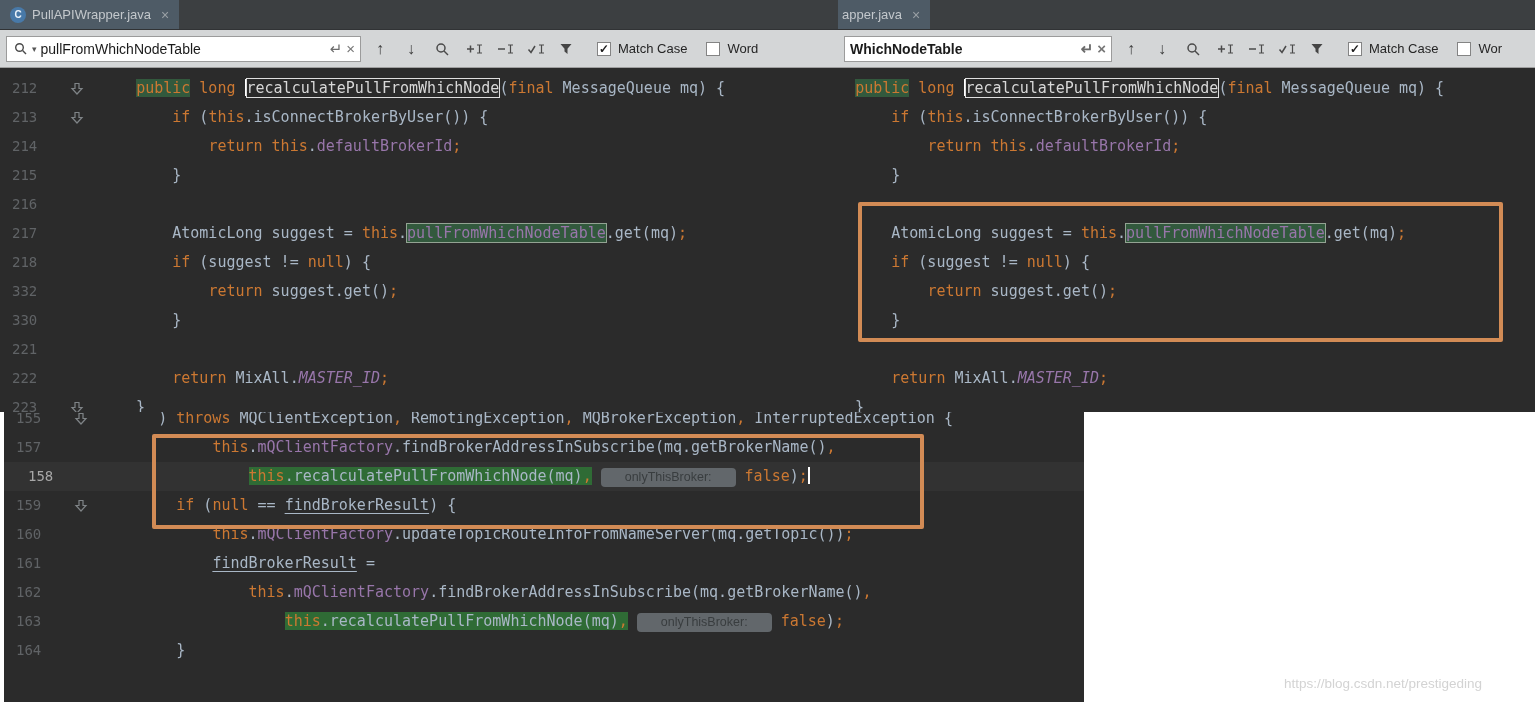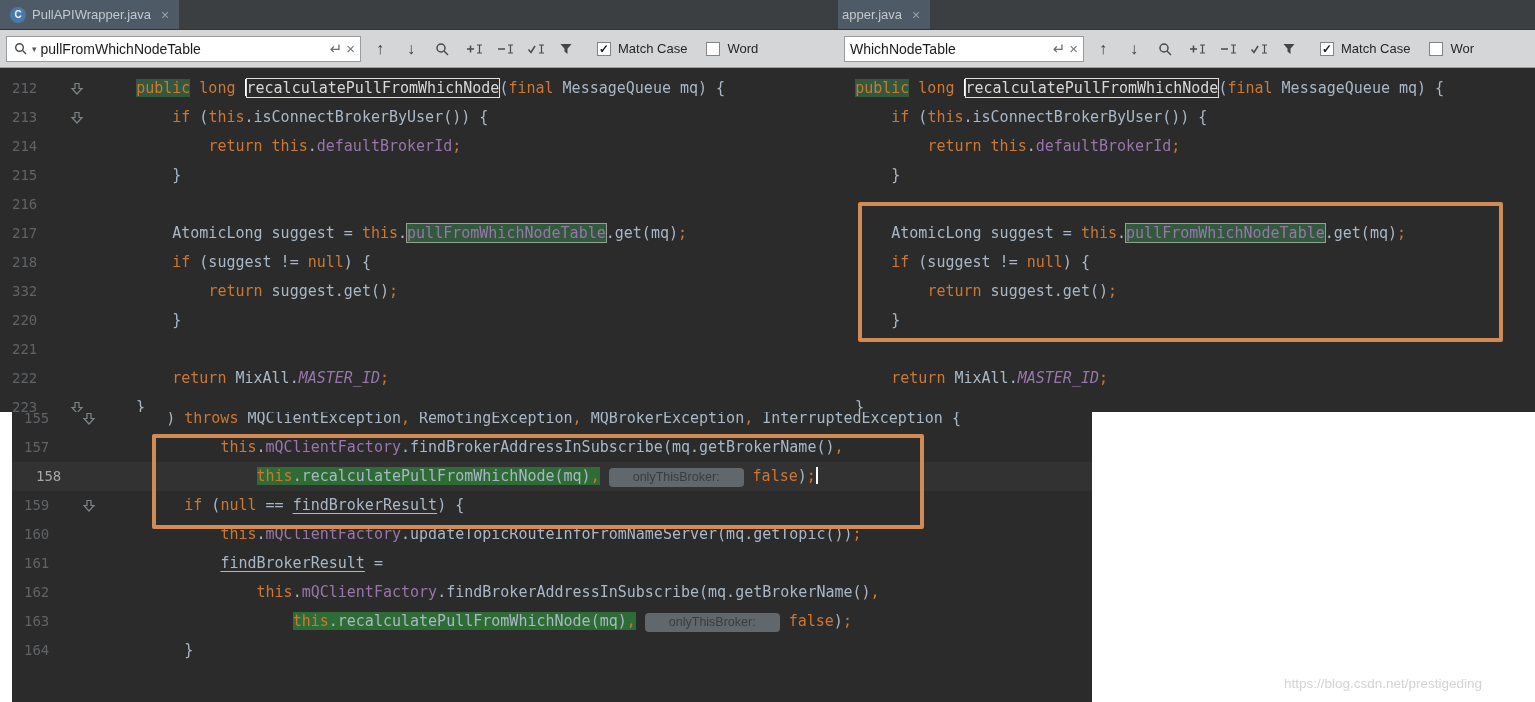--- a/index.html
+++ b/index.html
@@ -3,33 +3,33 @@
 <meta charset="utf-8">
 <style>
   *{margin:0;padding:0;box-sizing:border-box;}
   html,body{width:1535px;height:702px;overflow:hidden;}
   body{font-family:"Liberation Sans",sans-serif;background:#ffffff;}
   .stage{position:relative;width:1535px;height:702px;background:#fff;overflow:hidden;}
 
   .editor{position:absolute;background:var(--editor-bg,#2b2b2b);overflow:hidden;}
   .pane-left{left:0;top:0;width:838px;height:412px;}
   .pane-right{left:838px;top:0;width:697px;height:412px;}
-  .editor-bottom{left:12px;top:412px;width:1080px;height:290px;}
+  .editor-bottom{left:4px;top:412px;width:1080px;height:290px;}
 
   .tabbar{height:30px;background:var(--tabbar-bg,#3c3f41);display:flex;align-items:stretch;border-bottom:1px solid #313335;}
   .tab{display:flex;align-items:center;gap:6px;padding:0 10px;background:var(--tab-active-bg,#4e5b66);color:#c3c8cc;font-size:13px;cursor:pointer;}
   .tab.clipped{margin-left:-12px;padding-left:16px;}
   .class-icon{width:16px;height:16px;border-radius:50%;background:#4879a8;color:#eaf2fa;font-size:10px;font-weight:bold;display:flex;align-items:center;justify-content:center;flex:none;}
   .tab-title{white-space:nowrap;}
   .tab-close{color:#9aa0a5;font-size:14px;margin-left:4px;}
 
   .findbar{height:38px;background:var(--findbar-bg,#d4d6d7);display:flex;align-items:center;padding:0 6px;gap:7px;border-bottom:1px solid #9f9f9f;overflow:hidden;}
   .search-field{height:26px;background:#fff;border:1px solid #9b9b9b;display:flex;align-items:center;gap:4px;padding:0 5px;flex:none;}
   .sf-left{width:355px;}
-  .sf-right{width:240px;}
+  .sf-right{width:268px;font-weight:bold;}
   .sf-text{flex:1;font-size:14px;color:#1b1b1b;white-space:nowrap;overflow:hidden;}
   .sf-caret{font-size:9px;color:#555;}
   .sf-enter{color:#6b6b6b;font-size:15px;}
   .sf-clear{color:#777;font-size:15px;}
   .fb-btn{width:24px;height:24px;display:flex;align-items:center;justify-content:center;color:#3e3e3e;font-size:16px;flex:none;}
   .cb{width:14px;height:14px;background:#fff;border:1px solid #848484;flex:none;display:flex;align-items:center;justify-content:center;font-size:12px;line-height:12px;color:#1c1c1c;font-weight:bold;margin-left:12px;}
   .cb-label{font-size:13px;color:#252525;white-space:nowrap;}
 
   .codearea{padding-top:6px;}
   .code{font-family:"DejaVu Sans Mono","Liberation Mono",monospace;font-size:15px;line-height:29px;color:var(--code-text,#a9b7c6);}
@@ -167,21 +167,21 @@
             <span class="lnum">218</span>
             <span class="licon"></span>
             <span class="lcode"><span class="tk plain">        </span><span class="tk kw">if</span><span class="tk plain"> (suggest != </span><span class="tk kw">null</span><span class="tk plain">) {</span></span>
           </div>
           <div class="line">
             <span class="lnum">332</span>
             <span class="licon"></span>
             <span class="lcode"><span class="tk plain">            </span><span class="tk kw">return</span><span class="tk plain"> suggest.get()</span><span class="tk kw">;</span></span>
           </div>
           <div class="line">
-            <span class="lnum">220</span>
+            <span class="lnum">330</span>
             <span class="licon"></span>
             <span class="lcode"><span class="tk plain">        }</span></span>
           </div>
           <div class="line">
             <span class="lnum">221</span>
             <span class="licon"></span>
             <span class="lcode"></span>
           </div>
           <div class="line">
             <span class="lnum">222</span>

